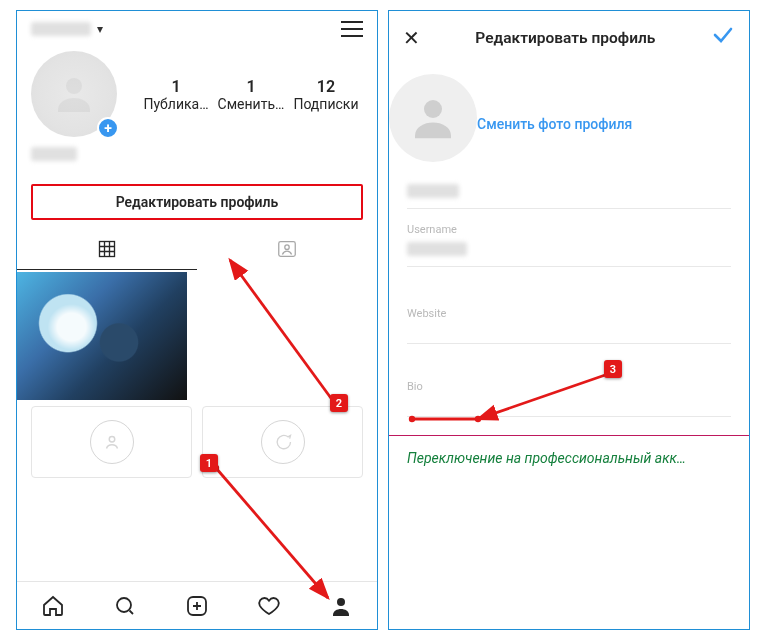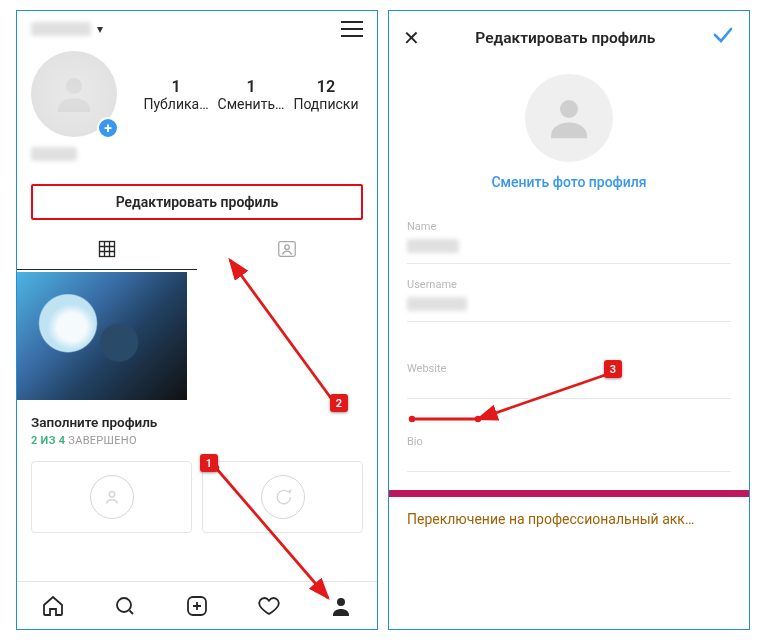--- a/index.html
+++ b/index.html
@@ -105,38 +105,38 @@
     display:flex; align-items:center; justify-content:space-around;
   }
   .nav-ic { width:24px; height:24px; color:#262626; }
 
   
   .r-header { display:flex; align-items:center; justify-content:space-between; padding:12px 14px 8px; }
   .r-title { font-weight:600; font-size:15.5px; color:#262626; }
   .x-icon { font-size:20px; color:#262626; }
   .check-icon { color:#3897f0; font-size:22px; }
 
-  .r-avatar-sec { display:flex; flex-direction:column; align-items:center; padding:14px 0 10px; }
+  .r-avatar-sec { display:flex; flex-direction:row; align-items:center; padding:14px 0 10px; }
   .r-avatar {
     width:88px; height:88px; border-radius:50%;
     background:#efefef; display:flex; align-items:center; justify-content:center;
   }
   .r-change-link { color:#3897f0; font-size:14px; font-weight:500; margin-top:12px; }
 
   .r-form { padding: 6px 18px 0; }
   .field-lbl { font-size:11px; color:#b9b9b9; margin-top:14px; }
   .field-val {
     border-bottom:1px solid #e8e8e8; padding:6px 0 8px; min-height:24px;
     font-size:14px; color:#262626;
   }
   .field-val .blur-text { display:inline-block; height:14px; width:52px; }
 
   .r-link {
-    color:#a16207; font-size:14px; padding:14px 18px; border-top:7px solid #be185d;
-    white-space:nowrap; overflow:hidden; text-overflow:ellipsis;
+    color:#15803d; font-size:14px; padding:14px 18px; border-top:1px solid #be185d;
+    white-space:nowrap; overflow:hidden; text-overflow:ellipsis;font-style:italic;
   }
   .r-link:first-of-type { margin-top:18px; }
 
   
   .marker {
     position:absolute; width:18px; height:18px; border-radius:3px;
     background:#e31919; color:#fff; font-size:11px; font-weight:600;
     display:flex; align-items:center; justify-content:center;
     z-index:50; box-shadow:0 1px 3px rgba(0,0,0,.4);
   }
@@ -204,26 +204,20 @@
       <svg class="tag-icon" viewBox="0 0 24 24" fill="none" stroke="#262626" stroke-width="1.4">
         <rect x="3" y="4" width="18" height="16" rx="2"></rect>
           <circle cx="12" cy="10" r="2.4"></circle>
           <path d="M7 18c1-2.4 3-3.6 5-3.6s4 1.2 5 3.6"></path>
       </svg>
     </div>
   </div>
 
   <div class="l-splash"></div>
 
-  <div class="complete-card">
-    <div class="complete-title">Заполните профиль</div>
-    <div class="complete-sub">
-      <b>2 ИЗ 4</b> <span>ЗАВЕРШЕНО</span>
-    </div>
-  </div>
 
   <div class="empty-boxes">
     <div class="empty-box">
       <div class="empty-ring">
         <svg width="22" height="22" viewBox="0 0 24 24" fill="none" stroke="#d6d6d6" stroke-width="1.6">
             <circle cx="12" cy="9" r="3"></circle>
             <path d="M6 19c1-3 3-4 6-4s5 1 6 4"></path>
           </svg>
       </div>
     </div>
@@ -274,21 +268,20 @@
     <div class="r-avatar">
       <svg width="54" height="54" viewBox="0 0 24 24" fill="#cfcfcf">
           <circle cx="12" cy="8" r="4"></circle>
           <path d="M4 20c0-4 4-6 8-6s8 2 8 6v1H4z"></path>
         </svg>
     </div>
     <div class="r-change-link">Сменить фото профиля</div>
   </div>
 
   <div class="r-form">
-    <div class="field-lbl">Name</div>
     <div class="field-val"><span class="blur-text">████</span></div>
 
     <div class="field-lbl">Username</div>
     <div class="field-val"><span class="blur-text" style="width:60px">██_███</span></div>
 
     <div class="field-lbl" style="margin-top:40px">Website</div>
     <div class="field-val"><span></span></div>
 
     <div class="field-lbl" style="margin-top:36px">Bio</div>
     <div class="field-val"><span></span></div>

